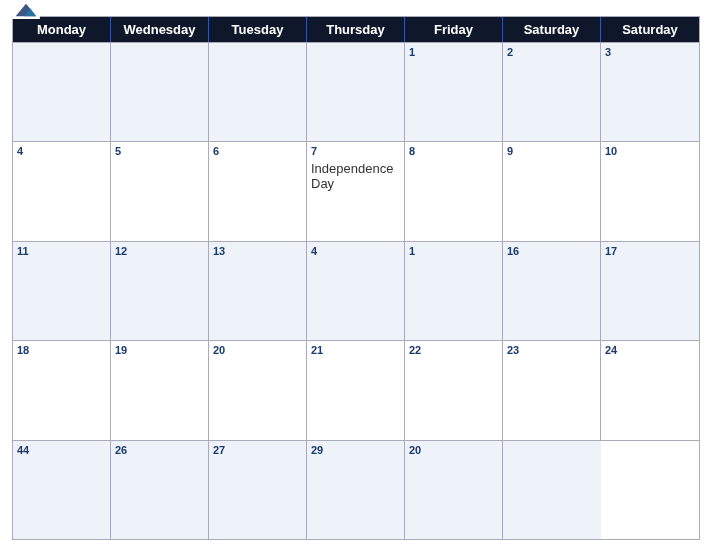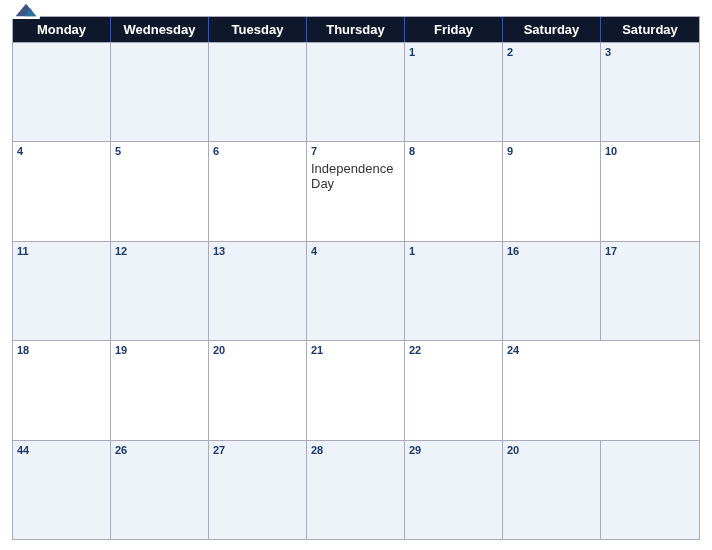--- a/index.html
+++ b/index.html
@@ -227,35 +227,35 @@
           <div class="day-cell has-date">
             <span class="day-num">20</span>
           </div>
           <div class="day-cell has-date">
             <span class="day-num">21</span>
           </div>
           <div class="day-cell has-date">
             <span class="day-num">22</span>
           </div>
           <div class="day-cell has-date">
+            <span class="day-num">23</span>
+          </div>
+          <div class="day-cell has-date">
             <span class="day-num">24</span>
           </div>
         </div>
         <div class="week-row">
           <div class="day-cell has-date">
             <span class="day-num">44</span>
           </div>
           <div class="day-cell has-date">
             <span class="day-num">26</span>
           </div>
           <div class="day-cell has-date">
             <span class="day-num">27</span>
-          </div>
-          <div class="day-cell has-date">
-            <span class="day-num">28</span>
           </div>
           <div class="day-cell has-date">
             <span class="day-num">29</span>
           </div>
           <div class="day-cell has-date">
             <span class="day-num">20</span>
           </div>
           <div class="day-cell empty"></div>
         </div>
       </div>

